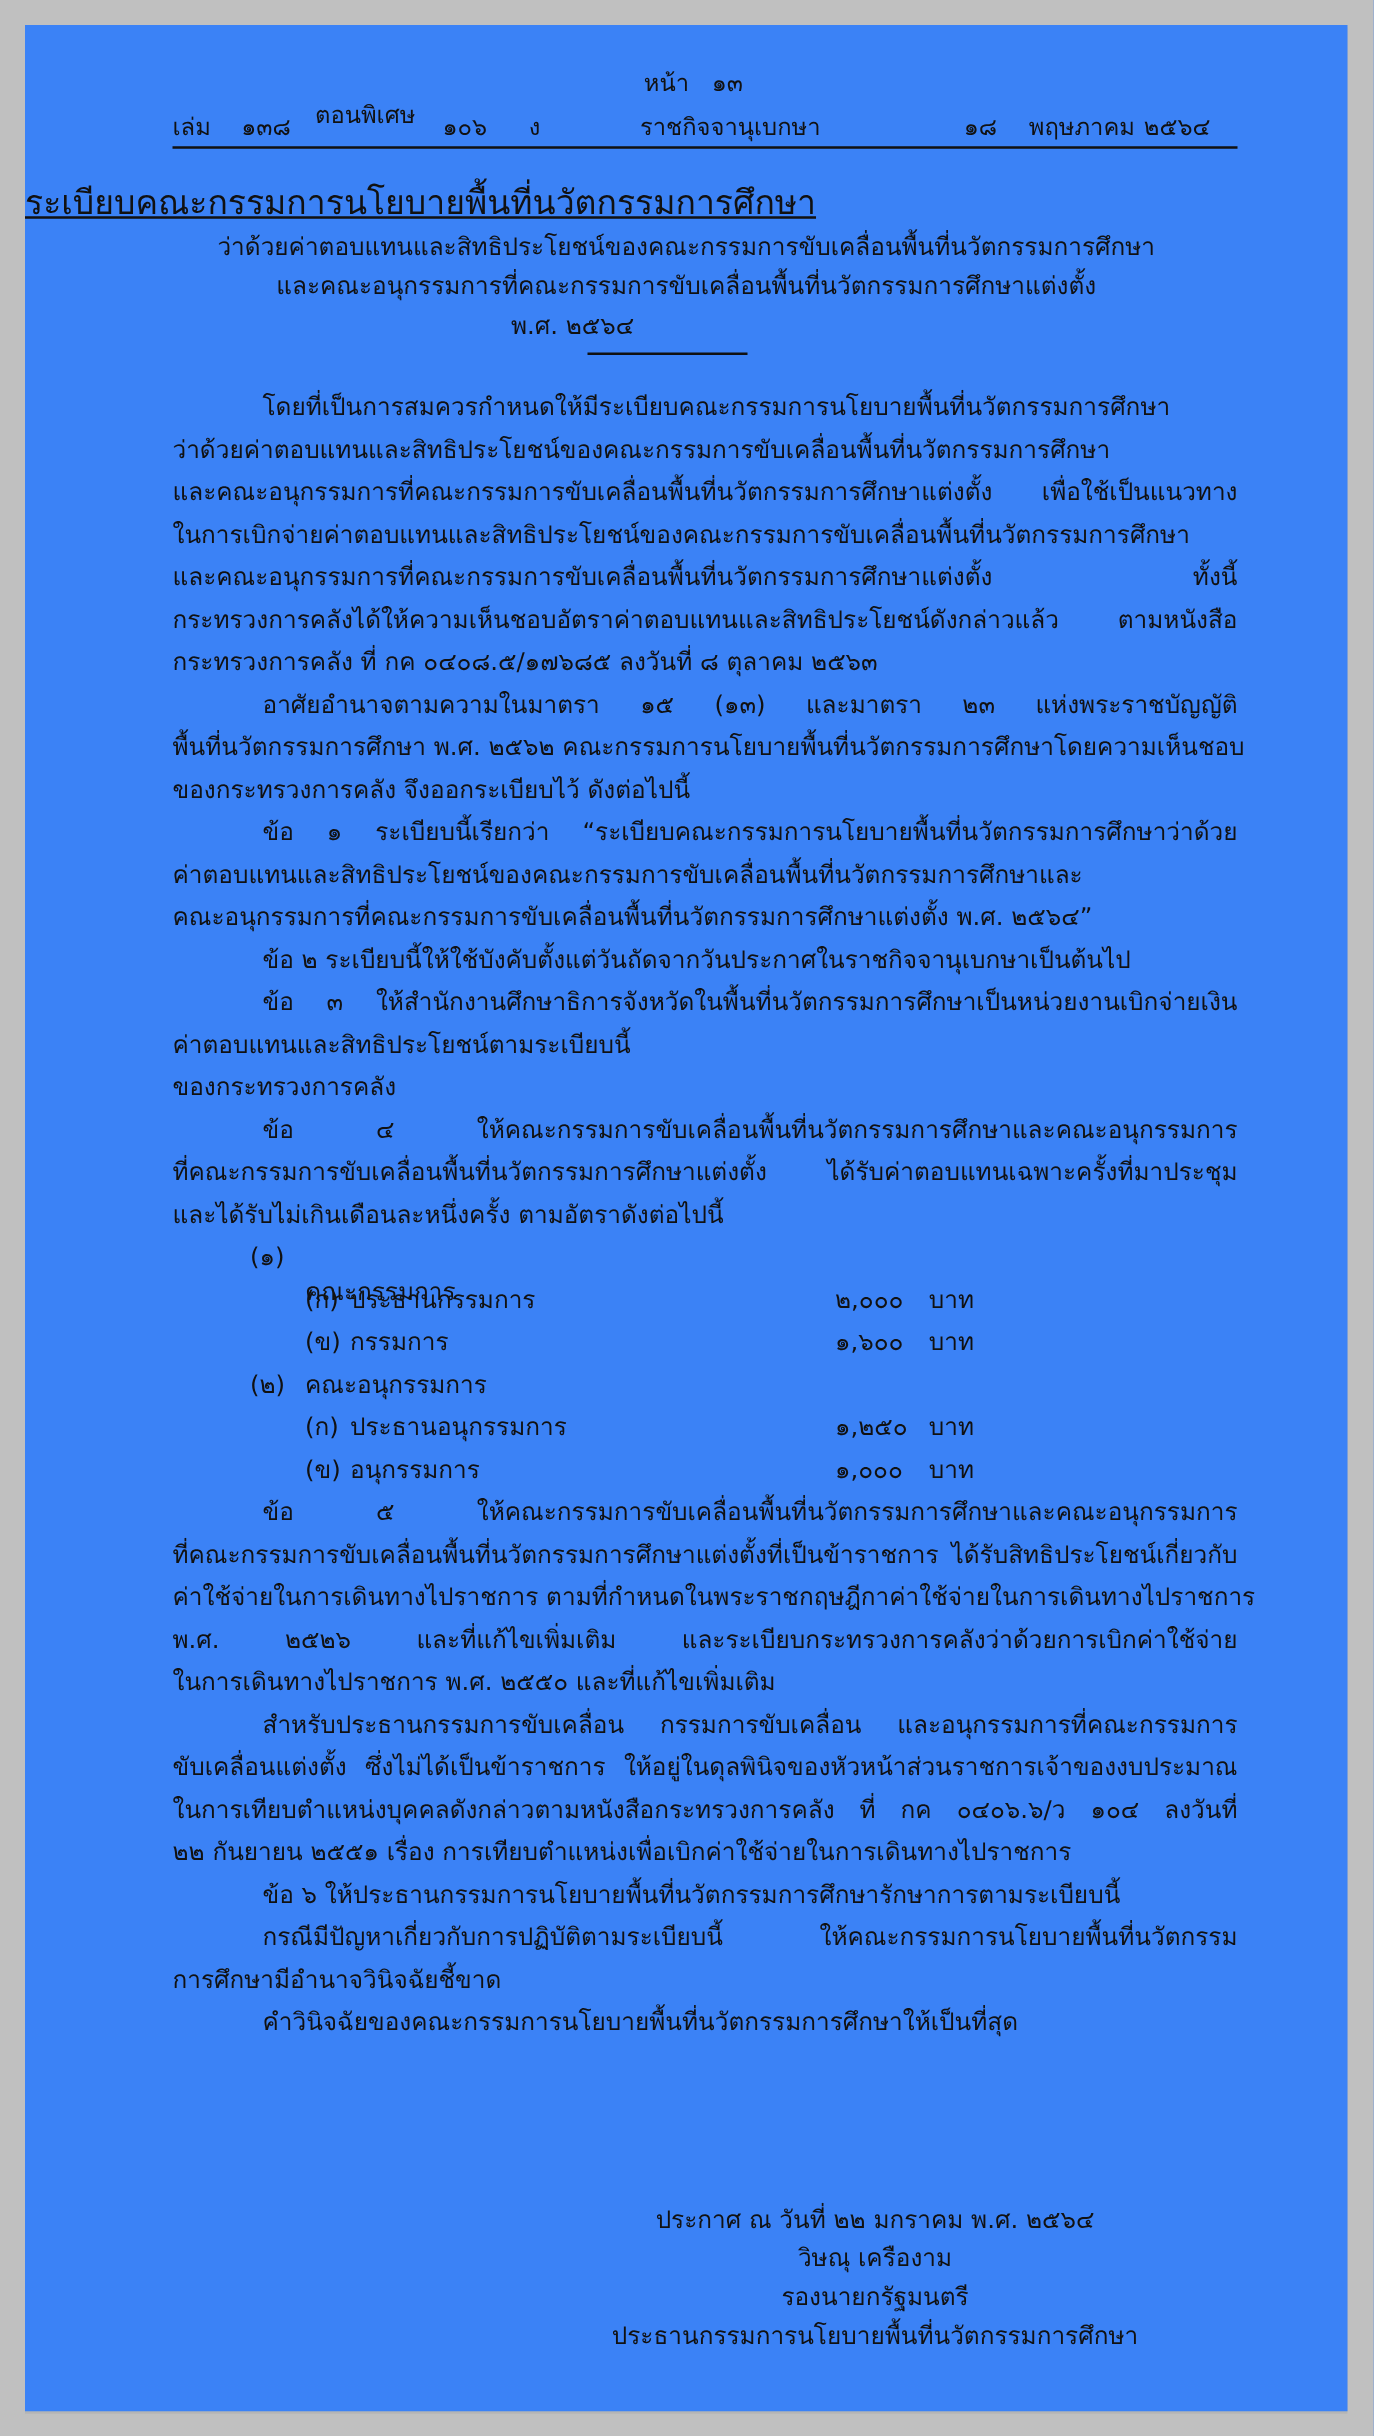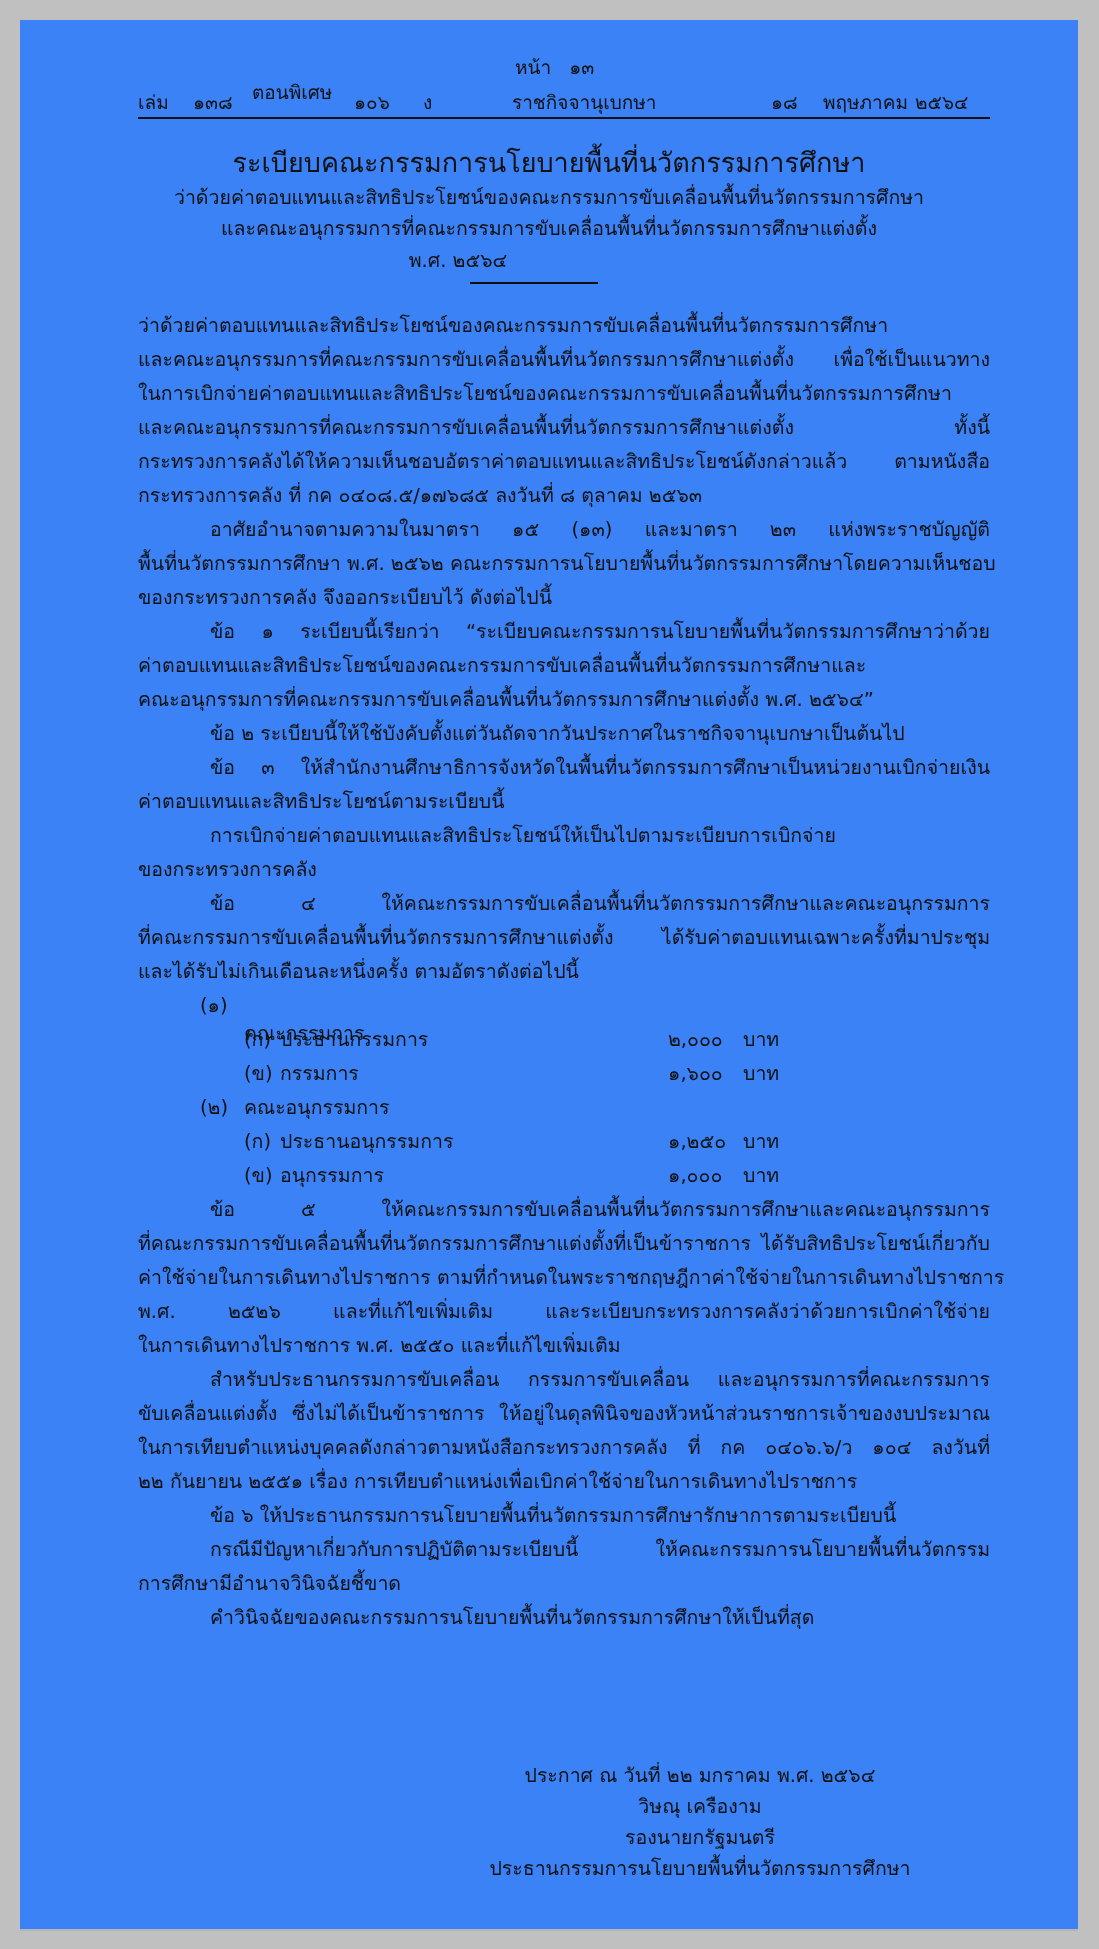--- a/index.html
+++ b/index.html
@@ -62,29 +62,30 @@
   <div class="abs hdr" style="left:173px; top:70px;">๑๓๘</div>
   <div class="abs hdr" style="left:232px; top:60px;">ตอนพิเศษ</div>
   <div class="abs hdr" style="left:334px; top:70px;">๑๐๖</div>
   <div class="abs hdr" style="left:403px; top:70px;">ง</div>
   <div class="abs hdr" style="left:492px; top:70px;">ราชกิจจานุเบกษา</div>
   <div class="abs hdr" style="left:751px; top:70px;">๑๘</div>
   <div class="abs hdr" style="left:803px; top:70px;">พฤษภาคม</div>
   <div class="abs hdr" style="left:895px; top:70px;">๒๕๖๔</div>
   <div class="hdr-rule"></div>
 
-  <div class="abs title-main" style="left:0; width:1058px; text-align:center; top:126px;">ระเบียบคณะกรรมการนโยบายพื้นที่นวัตกรรมการศึกษา</div>
+  <div class="abs title-main" style="left:0; width:1058px; top:126px;text-decoration:underline;">ระเบียบคณะกรรมการนโยบายพื้นที่นวัตกรรมการศึกษา</div>
   <div class="abs title-sub" style="left:0; width:1058px; text-align:center; top:162px;">ว่าด้วยค่าตอบแทนและสิทธิประโยชน์ของคณะกรรมการขับเคลื่อนพื้นที่นวัตกรรมการศึกษา</div>
   <div class="abs title-sub" style="left:0; width:1058px; text-align:center; top:193px;">และคณะอนุกรรมการที่คณะกรรมการขับเคลื่อนพื้นที่นวัตกรรมการศึกษาแต่งตั้ง</div>
   <div class="abs title-sub" style="left:0; width:876px; text-align:center; top:225px;">พ.ศ. ๒๕๖๔</div>
   <div class="title-rule" style="top:262px;"></div>
 
   <div class="body-text" style="top:289px;">
 
     <div>
+      <span class="line ind1">โดยที่เป็นการสมควรกำหนดให้มีระเบียบคณะกรรมการนโยบายพื้นที่นวัตกรรมการศึกษา</span>
       <span class="line">ว่าด้วยค่าตอบแทนและสิทธิประโยชน์ของคณะกรรมการขับเคลื่อนพื้นที่นวัตกรรมการศึกษา</span>
       <span class="line">และคณะอนุกรรมการที่คณะกรรมการขับเคลื่อนพื้นที่นวัตกรรมการศึกษาแต่งตั้ง  เพื่อใช้เป็นแนวทาง</span>
       <span class="line">ในการเบิกจ่ายค่าตอบแทนและสิทธิประโยชน์ของคณะกรรมการขับเคลื่อนพื้นที่นวัตกรรมการศึกษา</span>
       <span class="line">และคณะอนุกรรมการที่คณะกรรมการขับเคลื่อนพื้นที่นวัตกรรมการศึกษาแต่งตั้ง  ทั้งนี้</span>
       <span class="line">กระทรวงการคลังได้ให้ความเห็นชอบอัตราค่าตอบแทนและสิทธิประโยชน์ดังกล่าวแล้ว  ตามหนังสือ</span>
       <span class="line last">กระทรวงการคลัง ที่ กค ๐๔๐๘.๕/๑๗๖๘๕ ลงวันที่ ๘ ตุลาคม ๒๕๖๓</span>
     </div>
 
     <div>
       <span class="line ind1">อาศัยอำนาจตามความในมาตรา ๑๕ (๑๓) และมาตรา ๒๓ แห่งพระราชบัญญัติ</span>
@@ -98,21 +99,20 @@
       <span class="line last">คณะอนุกรรมการที่คณะกรรมการขับเคลื่อนพื้นที่นวัตกรรมการศึกษาแต่งตั้ง  พ.ศ. ๒๕๖๔”</span>
     </div>
 
     <div>
       <span class="line ind1 last">ข้อ  ๒  ระเบียบนี้ให้ใช้บังคับตั้งแต่วันถัดจากวันประกาศในราชกิจจานุเบกษาเป็นต้นไป</span>
     </div>
 
     <div>
       <span class="line ind1">ข้อ  ๓  ให้สำนักงานศึกษาธิการจังหวัดในพื้นที่นวัตกรรมการศึกษาเป็นหน่วยงานเบิกจ่ายเงิน</span>
       <span class="line last">ค่าตอบแทนและสิทธิประโยชน์ตามระเบียบนี้</span>
-      <span class="line ind1">การเบิกจ่ายค่าตอบแทนและสิทธิประโยชน์ให้เป็นไปตามระเบียบการเบิกจ่าย</span>
       <span class="line last">ของกระทรวงการคลัง</span>
     </div>
 
     <div>
       <span class="line ind1">ข้อ  ๔  ให้คณะกรรมการขับเคลื่อนพื้นที่นวัตกรรมการศึกษาและคณะอนุกรรมการ</span>
       <span class="line">ที่คณะกรรมการขับเคลื่อนพื้นที่นวัตกรรมการศึกษาแต่งตั้ง  ได้รับค่าตอบแทนเฉพาะครั้งที่มาประชุม</span>
       <span class="line last">และได้รับไม่เกินเดือนละหนึ่งครั้ง  ตามอัตราดังต่อไปนี้</span>
     </div>
 
     <div>

